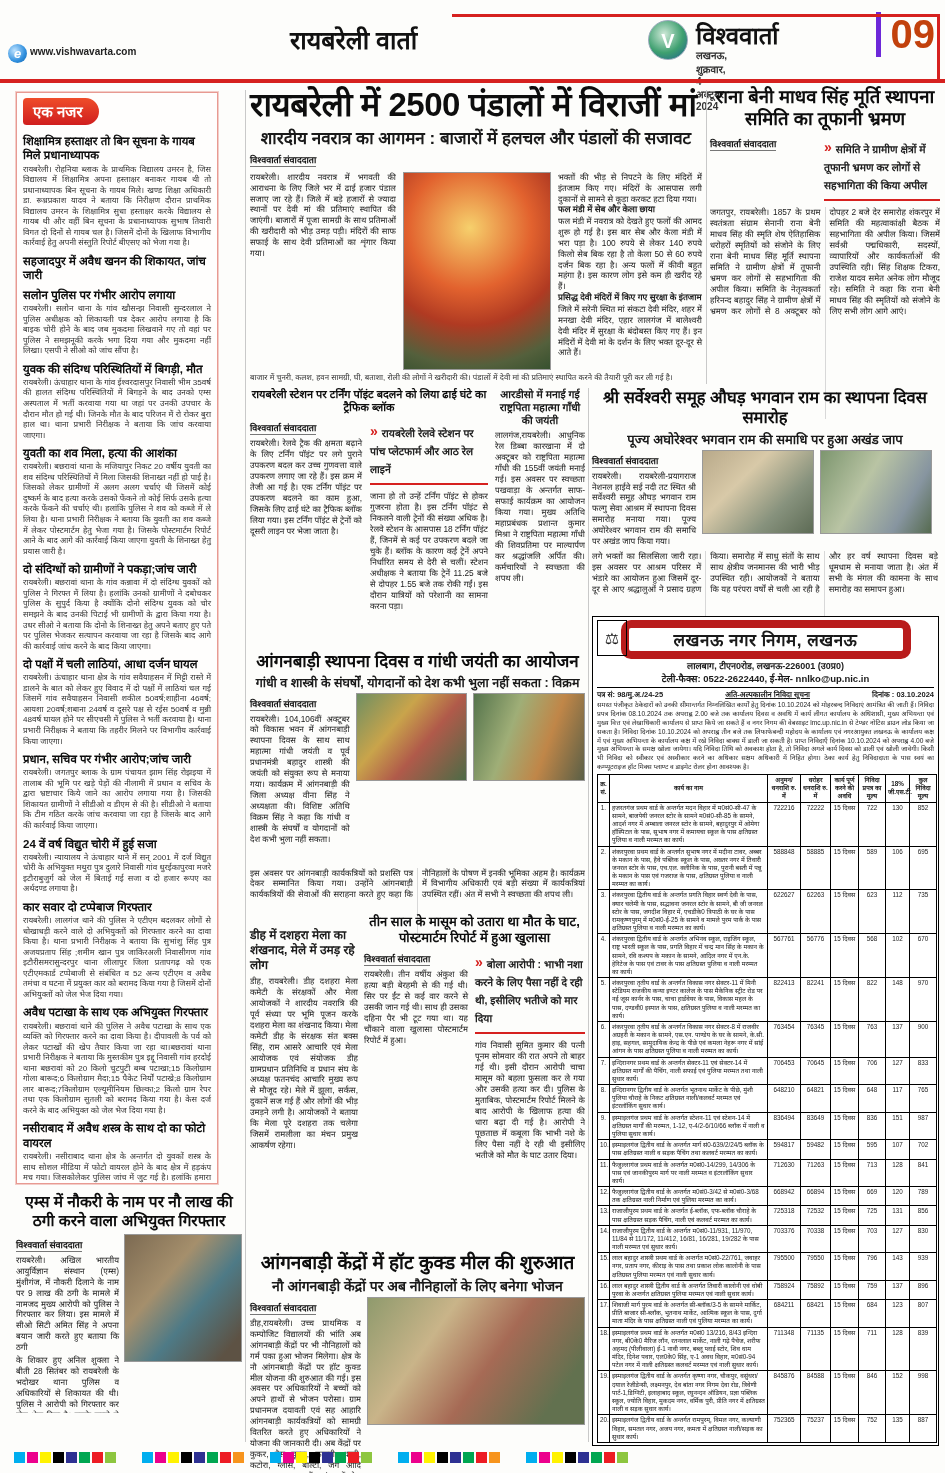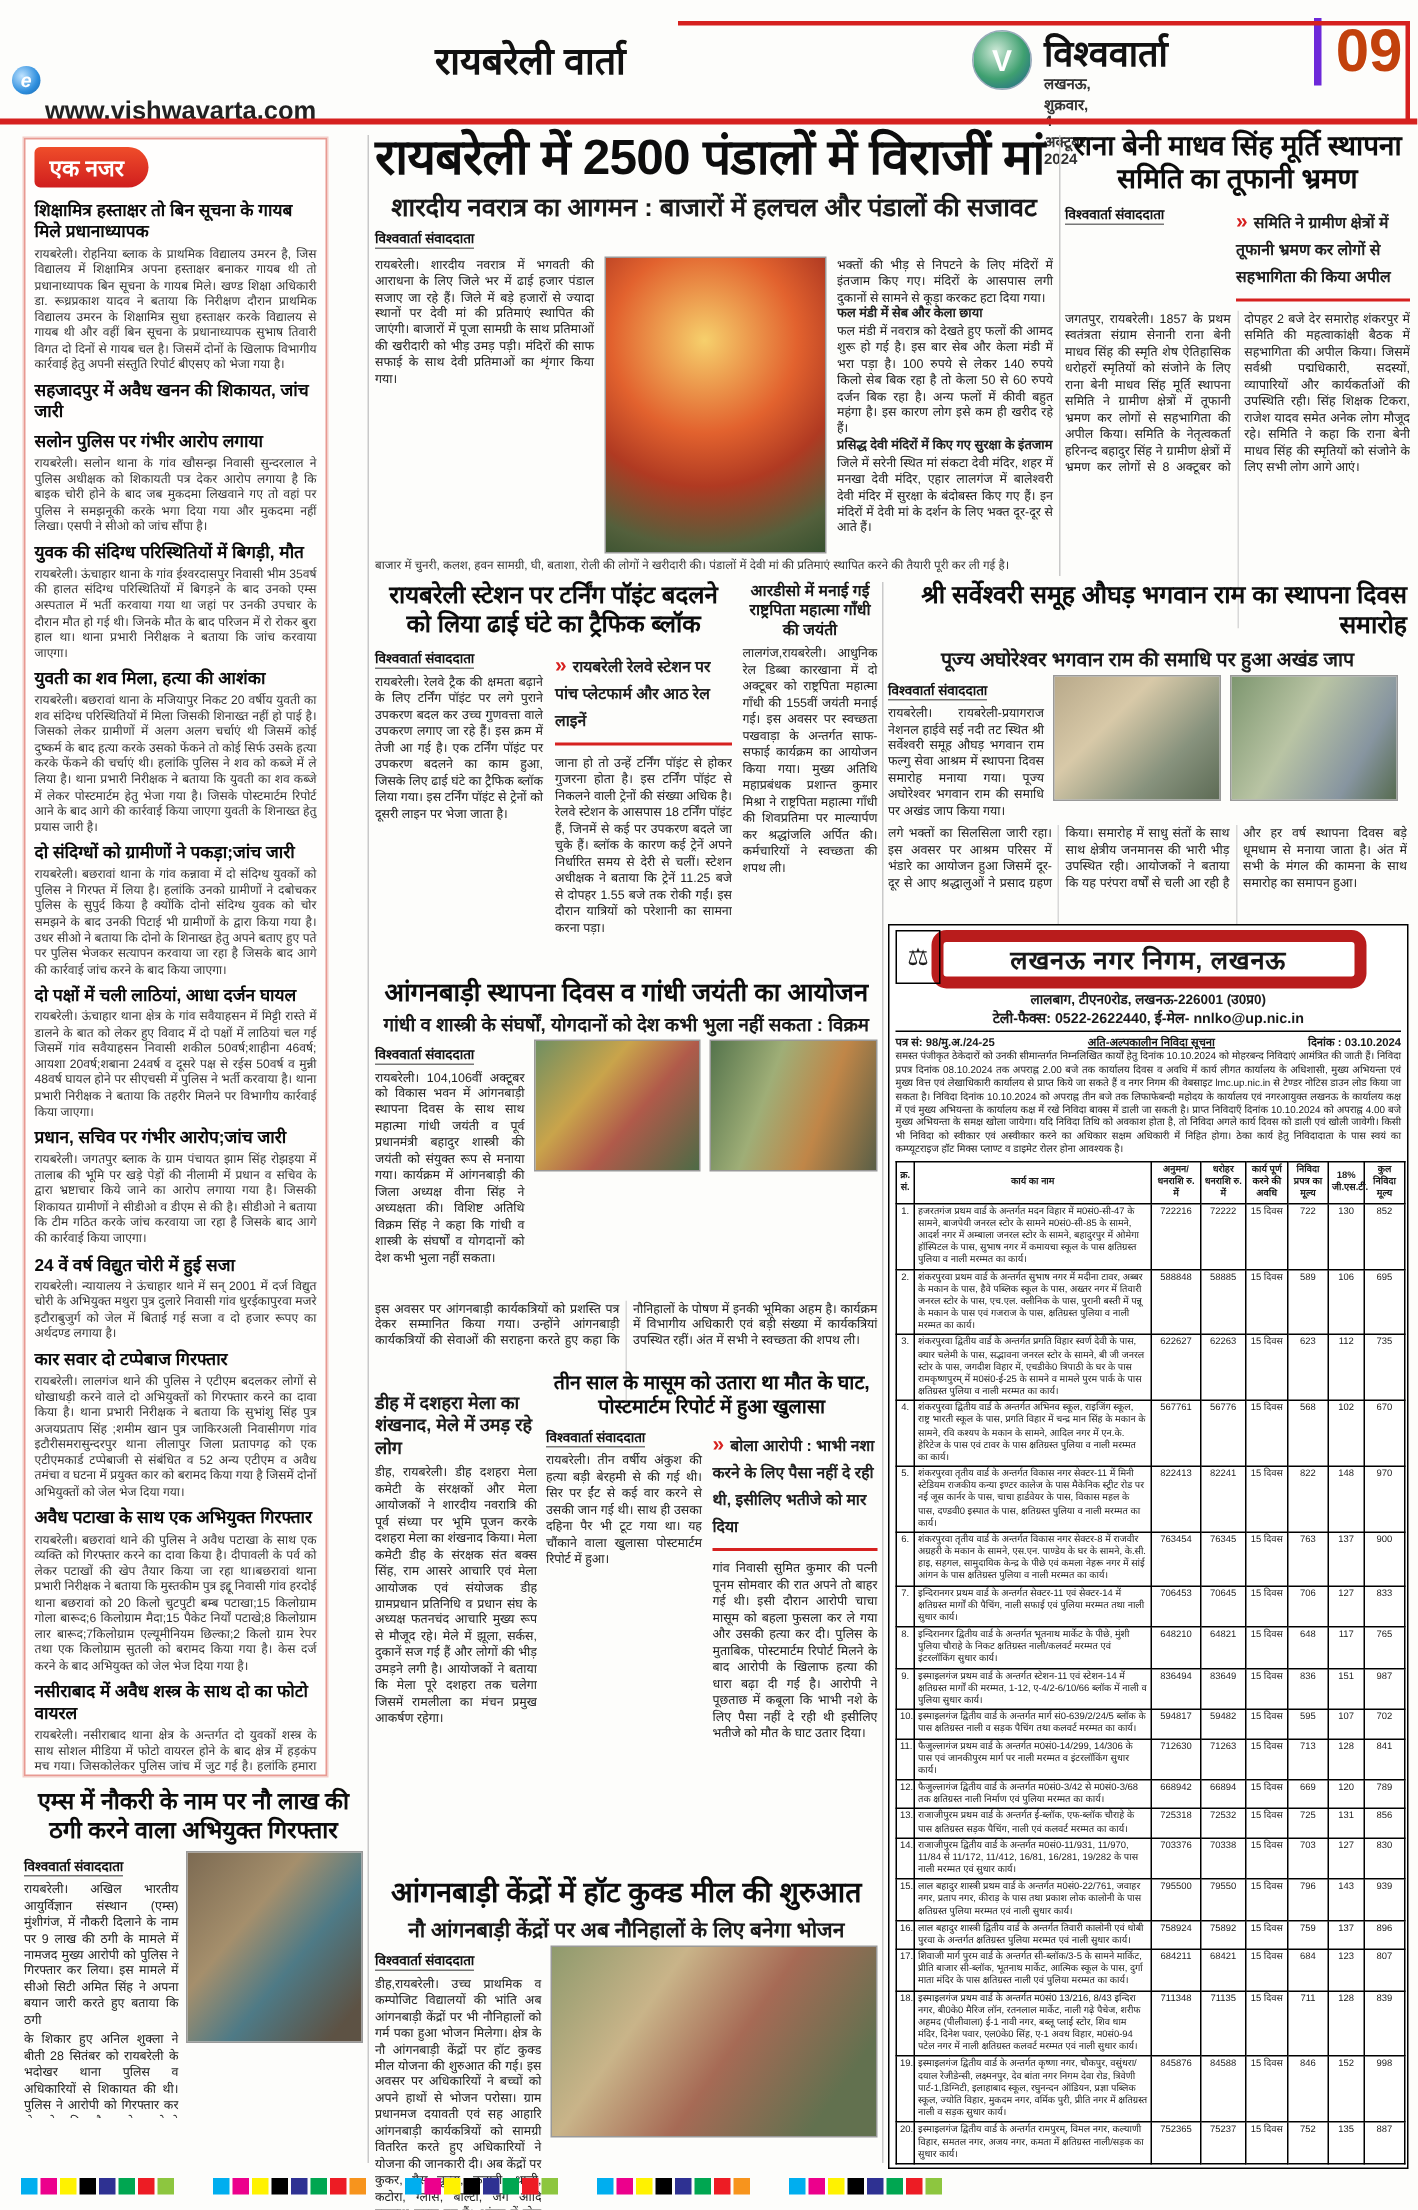--- a/index.html
+++ b/index.html
@@ -5,21 +5,21 @@
   * { margin:0; padding:0; box-sizing:border-box; }
   html,body { width:945px; height:1473px; background:#fdfdfb; color:#1a1a1a;
     font-family:"Liberation Sans","DejaVu Sans",sans-serif; position:relative; overflow:hidden; }
   .abs { position:absolute; }
   .jt { text-align:justify; }
   .small { font-size:8.3px; line-height:1.32; color:#222; }
   .center { text-align:center; }
 
   
   #masthead { top:4px; left:0; width:945px; height:74px; }
-  .site-url { position:absolute; left:30px; top:60px; font-size:17px; font-weight:700; color:#222; }
+  .site-url { position:absolute; left:30px; top:42px; font-size:10px; font-weight:700; color:#222; }
   .e-icon { position:absolute; left:8px; top:40px; width:19px; height:19px; border-radius:50%;
     background:radial-gradient(circle at 35% 35%, #bfe3ff, #2f8fde 60%, #1663a8);
     color:#fff; font-weight:700; font-size:13px; text-align:center; line-height:19px; font-style:italic; }
   .paper-local { position:absolute; left:290px; top:18px; font-size:25px; font-weight:700; color:#111; }
   .brand-wrap { position:absolute; left:648px; top:12px; }
   .v-logo { position:absolute; left:0; top:4px; width:40px; height:40px; border-radius:50%;
     background:radial-gradient(circle at 40% 35%, #cfe9d8, #3fa070 55%, #1c5e8f); border:1px solid #9ab;
     color:#fff; font-size:20px; font-weight:700; text-align:center; line-height:40px; }
   .brand-name { position:absolute; left:48px; top:2px; font-size:24px; font-weight:700; color:#111; }
   .brand-date { position:absolute; left:48px; top:32px; font-size:10px; font-weight:700; color:#333; }
@@ -61,28 +61,28 @@
   #main-flex { display:flex; gap:7px; margin-top:2px; }
   #durga-photo { width:148px; height:198px; flex:0 0 148px;
     background:radial-gradient(circle at 45% 28%, #f6d06c 0%, #e2622e 38%, #b03a22 60%, #54603c 85%, #37512f); }
 
   
   #rana { left:710px; top:86px; width:230px; height:300px; }
   #rana h1 { font-size:18.5px; line-height:1.2; text-align:center; }
 
   
   #station { left:250px; top:388px; width:238px; height:262px; }
-  #station h1 { font-size:16px; line-height:1.2; text-align:center; }
+  #station h1 { font-size:11px; line-height:1.2; text-align:center; }
   
   #rdso { left:495px; top:388px; width:90px; height:262px; }
   #rdso h2 { font-size:10.5px; text-align:center; line-height:1.25; }
 
   
   #sarv { left:592px; top:388px; width:346px; height:226px; }
-  #sarv h1 { font-size:16.5px; line-height:1.2; text-align:right; }
+  #sarv h1 { font-size:16.5px; line-height:1.2; text-align:center; }
   #sarv .subhead { font-size:13px; font-weight:700; text-align:center; margin:2px 0; }
   .sarv-photos { display:flex; gap:6px; }
   .sarv-photo { width:112px; height:84px;
     background:linear-gradient(135deg,#b8a98a,#d8c9a8 35%,#87927d 70%,#5d6b55); }
   .sarv-photo2 { width:112px; height:84px;
     background:linear-gradient(120deg,#7d966f,#b9c4a4 40%,#8795a0 75%,#566b50); }
 
   
   #angan { left:250px; top:652px; width:335px; height:268px; }
   #angan h1 { font-size:17px; line-height:1.15; text-align:center; }

